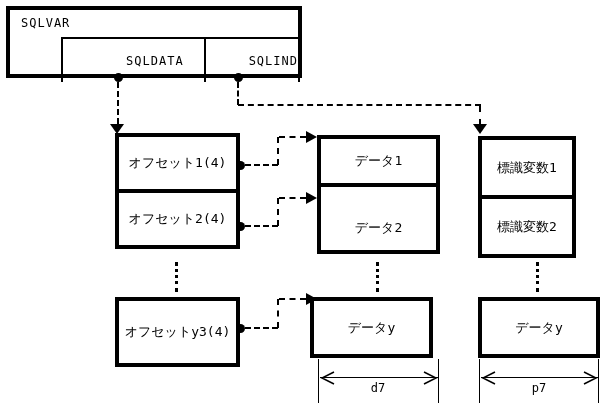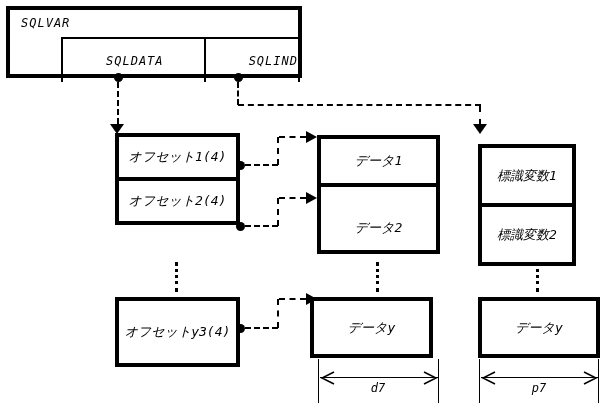--- a/index.html
+++ b/index.html
@@ -5,21 +5,20 @@
   * { box-sizing: border-box; margin: 0; padding: 0; }
   html, body { background: #ffffff; }
   .stage {
     position: relative;
     width: 616px;
     height: 403px;
     background: #ffffff;
     color: #000000;
     font-family: "DejaVu Sans Mono", "DejaVu Sans", monospace;
     overflow: hidden;
-    font-style: italic;
   }
 
   
   .thickbox {
     position: absolute;
     border: 4px solid #000;
     background: #fff;
   }
   .vtable { display: flex; flex-direction: column; }
   .vtable .cell {
@@ -43,21 +42,21 @@
   .sqlvar-label { position: absolute; left: 11px; top: 6px; font-size: 12px; letter-spacing: 1px; }
   .fields-table {
     position: absolute;
     left: 51px; top: 27px;
     width: 239px; height: 45px;
     border: 2px solid #000;
     border-bottom: none;
     display: flex;
   }
   .fields-table .fcell {
-    display: flex; align-items: center; 
+    display: flex; align-items: center; justify-content: center;
     font-size: 12px; letter-spacing: 1px; margin-left: 43px;
   }
   .fields-table .fcell.first { width: 121px; border-right: 2px solid #000; }
   .fields-table .fcell.second { flex: 1; }
 
   
   .bullet { position: absolute; width: 9px; height: 9px; background: #000; border-radius: 50%; }
   .dash-h { position: absolute; height: 0; border-top: 2px dashed #000; }
   .dash-v { position: absolute; width: 0; border-left: 2px dashed #000; }
   .dots-v { position: absolute; width: 0; border-left: 3px dotted #000; }
@@ -101,21 +100,21 @@
   <div class="bullet" style="left:234px; top:73px;"></div>
 
   <div class="dash-v" style="left:117px; top:82px; height:42px;"></div>
   <div class="arrow-down" style="left:110px; top:124px;"></div>
 
   <div class="dash-v" style="left:237px; top:82px; height:23px;"></div>
   <div class="dash-h" style="left:238px; top:104px; width:243px;"></div>
   <div class="dash-v" style="left:479px; top:106px; height:19px;"></div>
   <div class="arrow-down" style="left:473px; top:124px;"></div>
 
-  <div class="thickbox vtable" style="left:115px; top:133px; width:125px; height:92px;">
+  <div class="thickbox vtable" style="left:115px; top:133px; width:125px; height:116px;">
     <div class="cell divided">オフセット1(4)</div>
     <div class="cell">オフセット2(4)</div>
   </div>
   <div class="bullet" style="left:236px; top:161px;"></div>
   <div class="bullet" style="left:236px; top:222px;"></div>
 
   <div class="dash-h" style="left:245px; top:164px; width:33px;"></div>
   <div class="dash-v" style="left:277px; top:137px; height:28px;"></div>
   <div class="dash-h" style="left:279px; top:136px; width:27px;"></div>
   <div class="arrow-right" style="left:306px; top:131px;"></div>
@@ -123,21 +122,21 @@
   <div class="dash-h" style="left:245px; top:225px; width:33px;"></div>
   <div class="dash-v" style="left:277px; top:198px; height:28px;"></div>
   <div class="dash-h" style="left:279px; top:197px; width:27px;"></div>
   <div class="arrow-right" style="left:306px; top:192px;"></div>
 
   <div class="thickbox vtable" style="left:317px; top:135px; width:123px; height:119px;gap:20px;">
     <div class="cell divided">データ1</div>
     <div class="cell">データ2</div>
   </div>
 
-  <div class="thickbox vtable" style="left:478px; top:144px; width:98px; height:122px;">
+  <div class="thickbox vtable" style="left:478px; top:136px; width:98px; height:122px;">
     <div class="cell divided">標識変数1</div>
     <div class="cell">標識変数2</div>
   </div>
 
   <div class="dots-v" style="left:175px; top:262px; height:30px;"></div>
   <div class="dots-v" style="left:376px; top:262px; height:30px;"></div>
   <div class="dots-v" style="left:536px; top:262px; height:30px;"></div>
 
   <div class="thickbox singlebox" style="left:115px; top:297px; width:125px; height:70px;">オフセットy3(4)</div>
   <div class="bullet" style="left:236px; top:324px;"></div>

